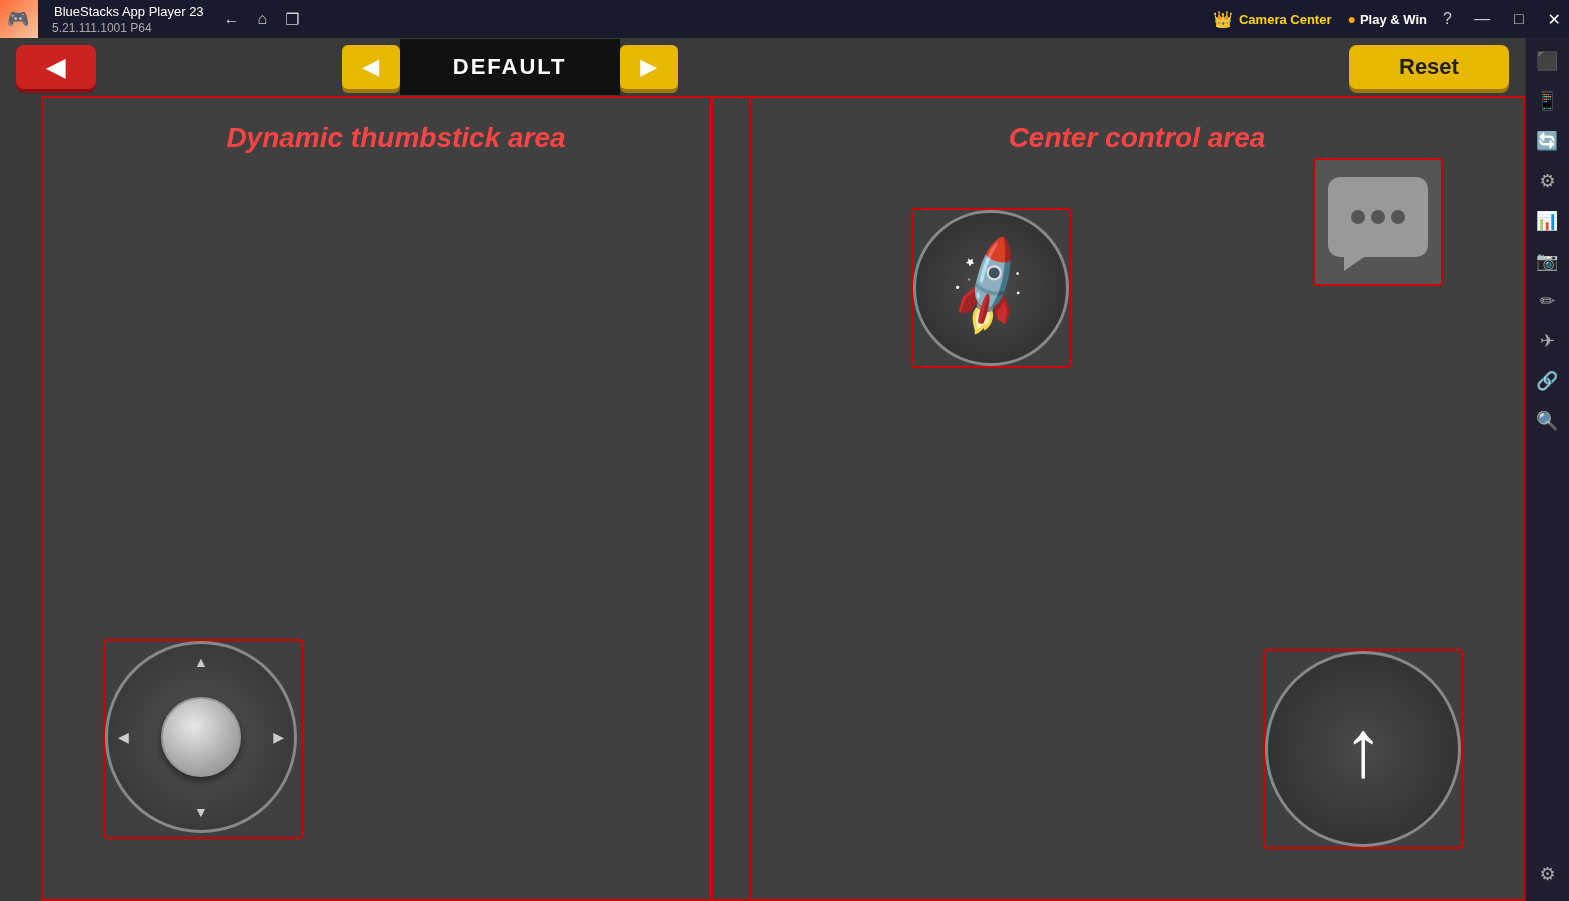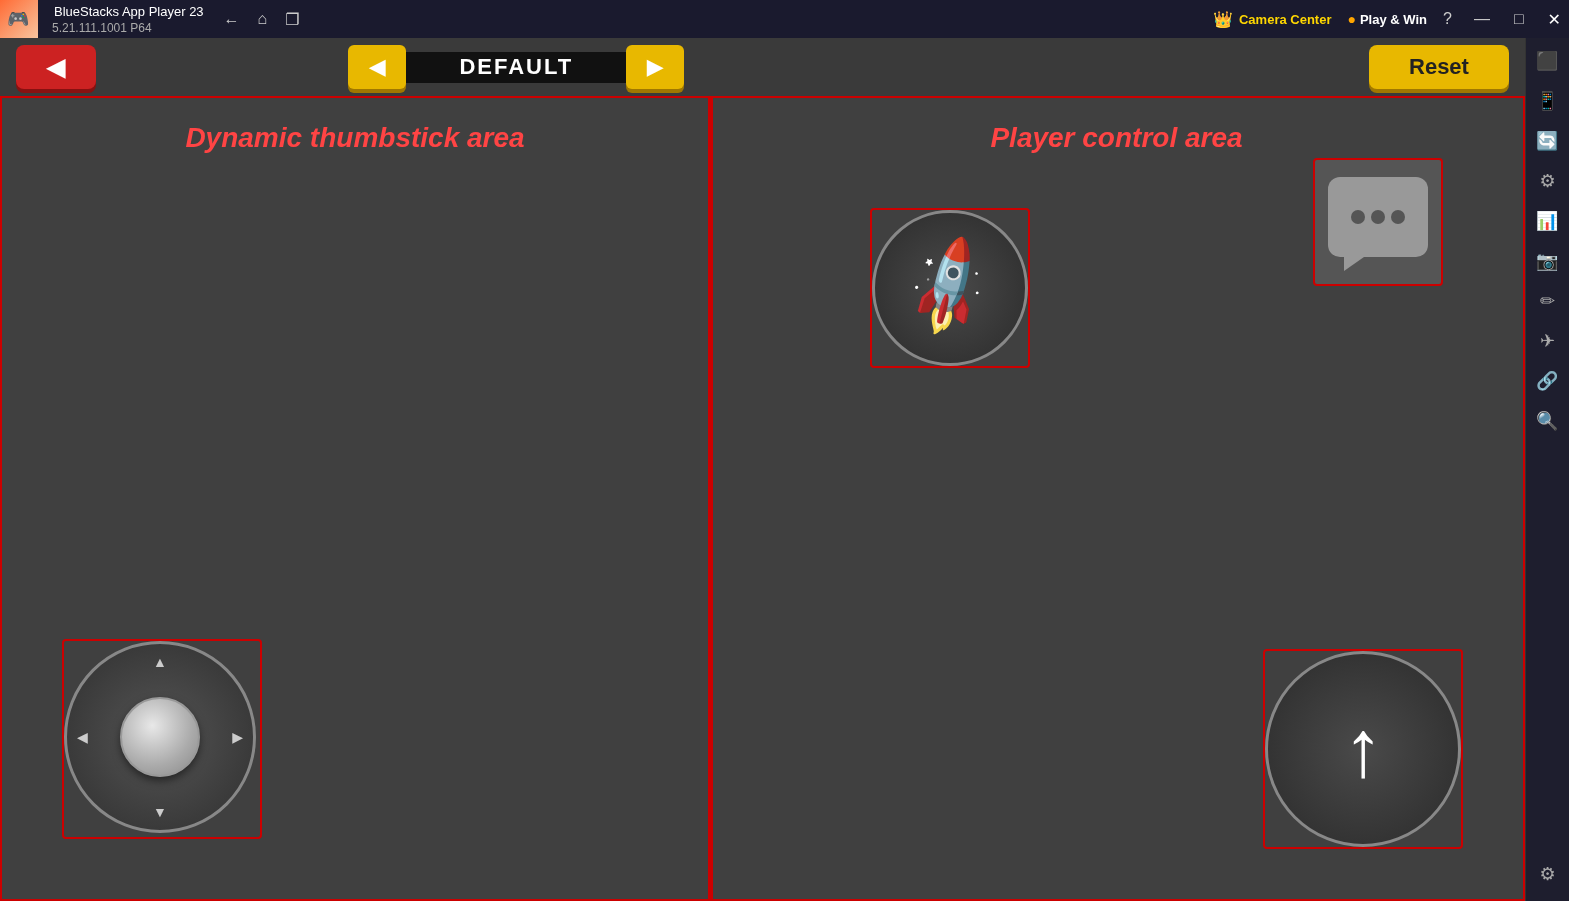--- a/index.html
+++ b/index.html
@@ -172,46 +172,47 @@
       box-shadow: 0 4px 0 #a07800;
       font-size: 20px;
       color: white;
     }
     #profile-name {
       background: #111;
       color: white;
       font-size: 22px;
       font-weight: bold;
       padding: 0 40px;
-      height: 31px;
+      height: 56px;
       display: flex; align-items: center; justify-content: center;
       min-width: 220px;
       letter-spacing: 2px;
     }
 
     
     #reset-btn {
-      width: 140px; height: 44px;
+      width: 160px; height: 44px;
       background: #e8b800;
       border: none;
       border-radius: 8px;
       cursor: pointer;
       font-size: 22px;
       font-weight: bold;
       color: #222;
       box-shadow: 0 4px 0 #a07800;
       margin-left: auto;
     }
 
     
     #game-area {
       position: absolute;
       top: 58px;
       left: 0; right: 0; bottom: 0;
       display: flex;
+      padding-left: 41px;
     }
 
     
     #left-panel {
       flex: 0 0 710px;
       background: #404040;
       border: 2px solid #cc0000;
       position: relative;
     }
     #left-panel-title {
@@ -463,21 +464,21 @@
           <span class="dpad-arrow up">▲</span>
           <span class="dpad-arrow down">▼</span>
           <span class="dpad-arrow left">◀</span>
           <span class="dpad-arrow right">▶</span>
           <div class="dpad-center"></div>
         </div>
       </div>
     </div>
 
     <div id="right-panel">
-      <div id="right-panel-title">Player control area</div>
+      <div id="right-panel-title">Center control area</div>
 
       <div id="rocket-btn">
         <div class="rocket-circle">
           <span class="rocket-emoji">🚀</span>
         </div>
       </div>
 
       <div id="chat-btn">
         <div class="chat-bubble">
           <div class="chat-bubble-body">

